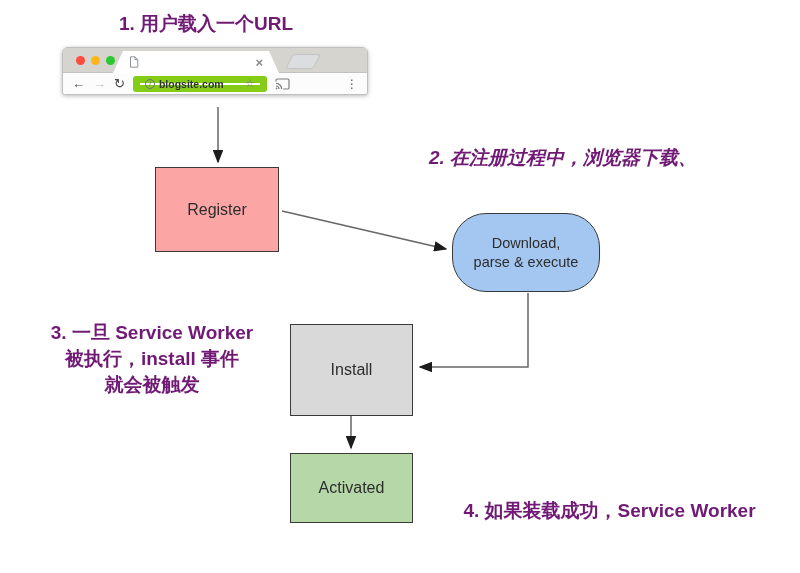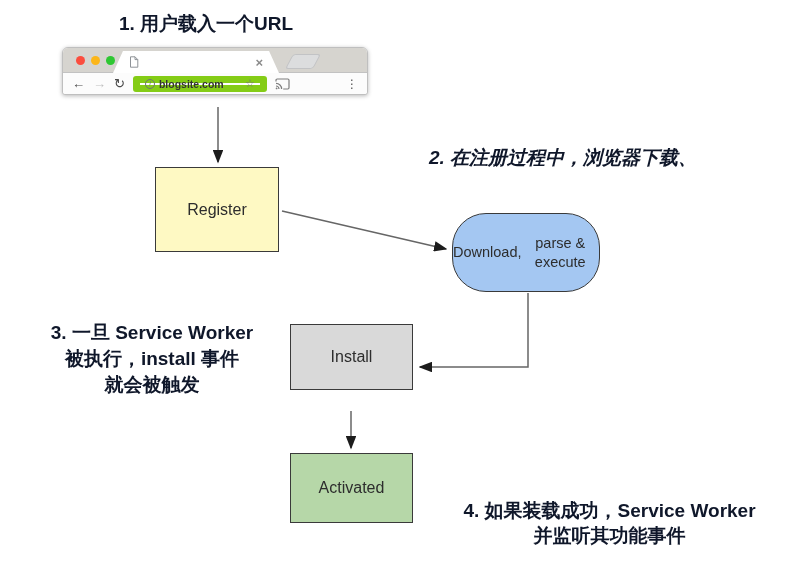--- a/index.html
+++ b/index.html
@@ -2,32 +2,32 @@
 <html><head>
 <meta charset="utf-8">
 <style>
   html,body{margin:0;padding:0;background:#fff;}
   *{box-sizing:border-box;}
   .canvas{
     position:relative;width:800px;height:573px;background:#ffffff;overflow:hidden;
     font-family:"Liberation Sans","DejaVu Sans",sans-serif;
   }
   
-  .ann{position:absolute;color:#0f172a;font-size:19px;font-weight:600;text-align:center;line-height:26px;}
+  .ann{position:absolute;color:#701a75;font-size:19px;font-weight:600;text-align:center;line-height:26px;}
   .ann-step1{left:88px;top:11px;width:236px;}
   .ann-step2{left:358px;top:143px;width:410px;line-height:30px;font-style:italic;}
   .ann-step3{left:12px;top:320px;width:280px;line-height:26px;}
   .ann-step4{left:422px;top:451px;width:375px;line-height:25px;margin-top:47px;}
   
   .node{position:absolute;border:1.5px solid #3a3a3a;display:flex;align-items:center;justify-content:center;
         color:#2d2d2d;font-size:16px;text-align:center;}
-  .node-register{left:155px;top:167px;width:124px;height:85px;background:#fef9c3;}
+  .node-register{left:155px;top:167px;width:124px;height:85px;background:#fca5a5;}
   .node-download{left:452px;top:213px;width:148px;height:79px;background:#a4c7f2;border-radius:34px;
-                 font-size:14.5px;line-height:19px;}
-  .node-install{left:290px;top:324px;width:123px;height:66px;background:#d9d9d9;}
+                 font-size:14.5px;line-height:19px;flex-direction:column;}
+  .node-install{left:290px;top:324px;width:123px;height:92px;background:#d9d9d9;}
   .node-activated{left:290px;top:453px;width:123px;height:70px;background:#b6d7a8;}
   
   .arrows{position:absolute;left:0;top:0;width:800px;height:573px;pointer-events:none;}
   
   .browser{position:absolute;left:62px;top:47px;width:306px;height:48px;border-radius:6px 6px 3px 3px;
            box-shadow:0 1px 4px rgba(0,0,0,.28);border:1px solid #bfbfbf;background:#fff;}
   .tabstrip{position:relative;height:25px;background:#d6d4cf;border-radius:5px 5px 0 0;border-bottom:1px solid #c2c2c2;}
   .dot{position:absolute;top:8px;width:9px;height:9px;border-radius:50%;}
   .dot-red{left:13px;background:#fb4d3e;}
   .dot-yellow{left:28px;background:#fcb619;}
@@ -123,16 +123,15 @@
   </div>
 
   <div class="ann ann-step3">
     <div>3. 一旦 Service Worker</div>
     <div>被执行，install 事件</div>
     <div>就会被触发</div>
   </div>
 
   <div class="ann ann-step4">
     <div>4. 如果装载成功，Service Worker</div>
-    <div>并监听其功能事件</div>
   </div>
 
 </div>
 
 </body></html>

